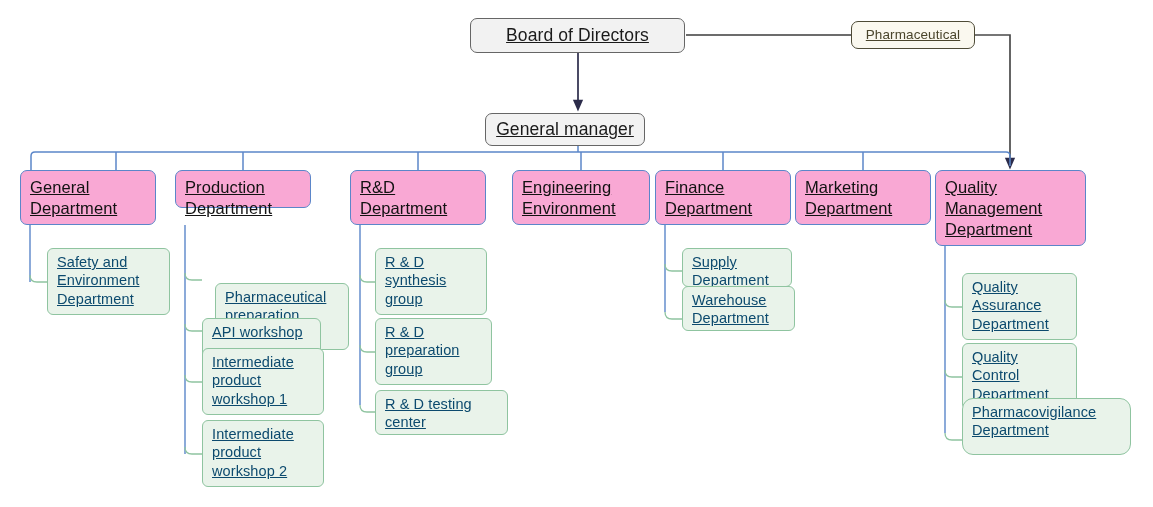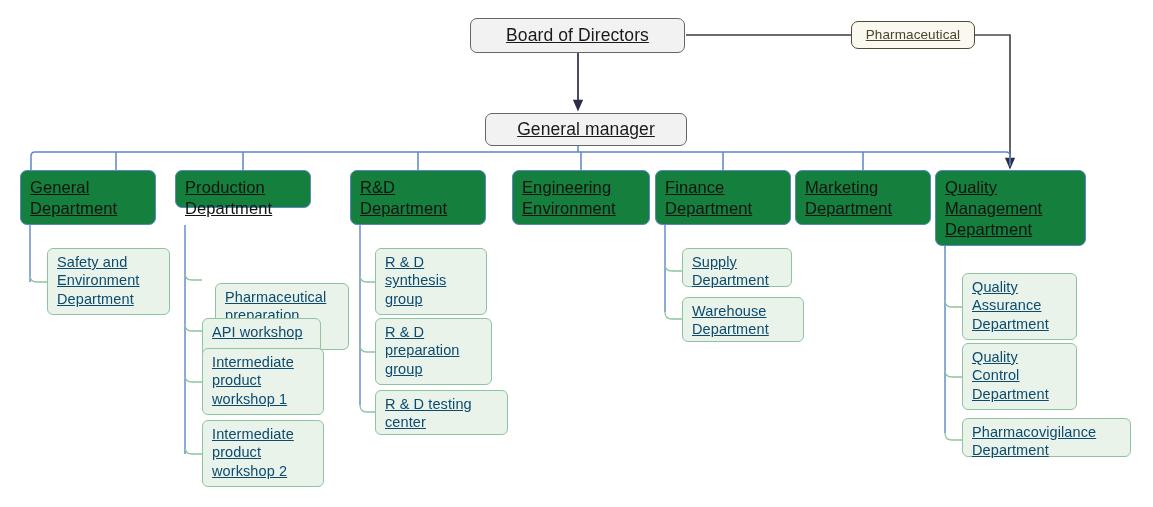--- a/index.html
+++ b/index.html
@@ -54,21 +54,21 @@
   .node.auth {
     background: #faf8ef;
     border: 1.4px solid #4d4a36;
     color: #4a452c;
     font-size: 13.5px;
     justify-content: center;
     text-align: center;
   }
   
   .node.dept {
-    background: #15803d;
+    background: #f9a8d4;
     border: 1.4px solid #5b86c9;
     color: #121212;
     font-size: 16.5px;
     align-items: flex-start;
     padding-top: 6px;
   }
   
   .node.unit {
     background: #e9f3ea;
     border: 1.2px solid #8fc4a0;
@@ -129,21 +129,21 @@
     <path d="M945,246 L945,433" stroke="#5b86c9" stroke-width="1.4" fill="none"></path>
     <path d="M945,300 Q945,307 952,307 L962,307" stroke="#8fc4a0" stroke-width="1.3" fill="none"></path>
     <path d="M945,370 Q945,377 952,377 L962,377" stroke="#8fc4a0" stroke-width="1.3" fill="none"></path>
     <path d="M945,433 Q945,440 952,440 L962,440" stroke="#8fc4a0" stroke-width="1.3" fill="none"></path>
   </svg>
 
   <div class="node exec" style="left: 470px; top: 18px; width: 215px; height: 35px;">Board of Directors</div>
 
   <div class="node auth" style="left: 851px; top: 21px; width: 124px; height: 28px;">Pharmaceutical</div>
 
-  <div class="node exec" style="left: 485px; top: 113px; width: 202px; height: 33px;">General manager</div>
+  <div class="node exec" style="left: 485px; top: 113px; width: 160px; height: 33px;">General manager</div>
 
   <div id="dept-layer">
       <div class="node dept" style="left: 20px; top: 170px; width: 136px; height: 55px;">General
 Department</div>
       <div class="node unit" style="left: 47px; top: 248px; width: 123px; height: 67px;">Safety and
 Environment
 Department</div>
       <div class="node dept" style="left: 175px; top: 170px; width: 136px; height: 38px;">Production
 Department</div>
       <div class="node unit" style="left: 215px; top: 246px; width: 134px; height: 67px; margin-top: 37px;">Pharmaceutical
@@ -165,30 +165,30 @@
 preparation
 group</div>
       <div class="node unit" style="left: 375px; top: 390px; width: 133px; height: 45px;">R &amp; D testing
 center</div>
       <div class="node dept" style="left: 512px; top: 170px; width: 138px; height: 55px;">Engineering
 Environment</div>
       <div class="node dept" style="left: 655px; top: 170px; width: 136px; height: 55px;">Finance
 Department</div>
       <div class="node unit" style="left: 682px; top: 248px; width: 110px; height: 39px;">Supply
 Department</div>
-      <div class="node unit" style="left: 682px; top: 297px; width: 122px; height: 45px;">Warehouse
+      <div class="node unit" style="left: 682px; top: 286px; width: 113px; height: 45px;">Warehouse
 Department</div>
       <div class="node dept" style="left: 795px; top: 170px; width: 136px; height: 55px;">Marketing
 Department</div>
       <div class="node dept" style="left: 935px; top: 170px; width: 151px; height: 76px;">Quality
 Management
 Department</div>
       <div class="node unit" style="left: 962px; top: 273px; width: 115px; height: 67px;">Quality
 Assurance
 Department</div>
       <div class="node unit" style="left: 962px; top: 343px; width: 115px; height: 67px;">Quality
 Control
 Department</div>
-      <div class="node unit" style="left: 962px; top: 418px; width: 169px; height: 39px;">Pharmacovigilance
+      <div class="node unit" style="left: 962px; top: 398px; width: 169px; height: 57px; border-radius: 11px;">Pharmacovigilance
 Department</div>
     </div>
 
 </div>
 
 </body></html>

